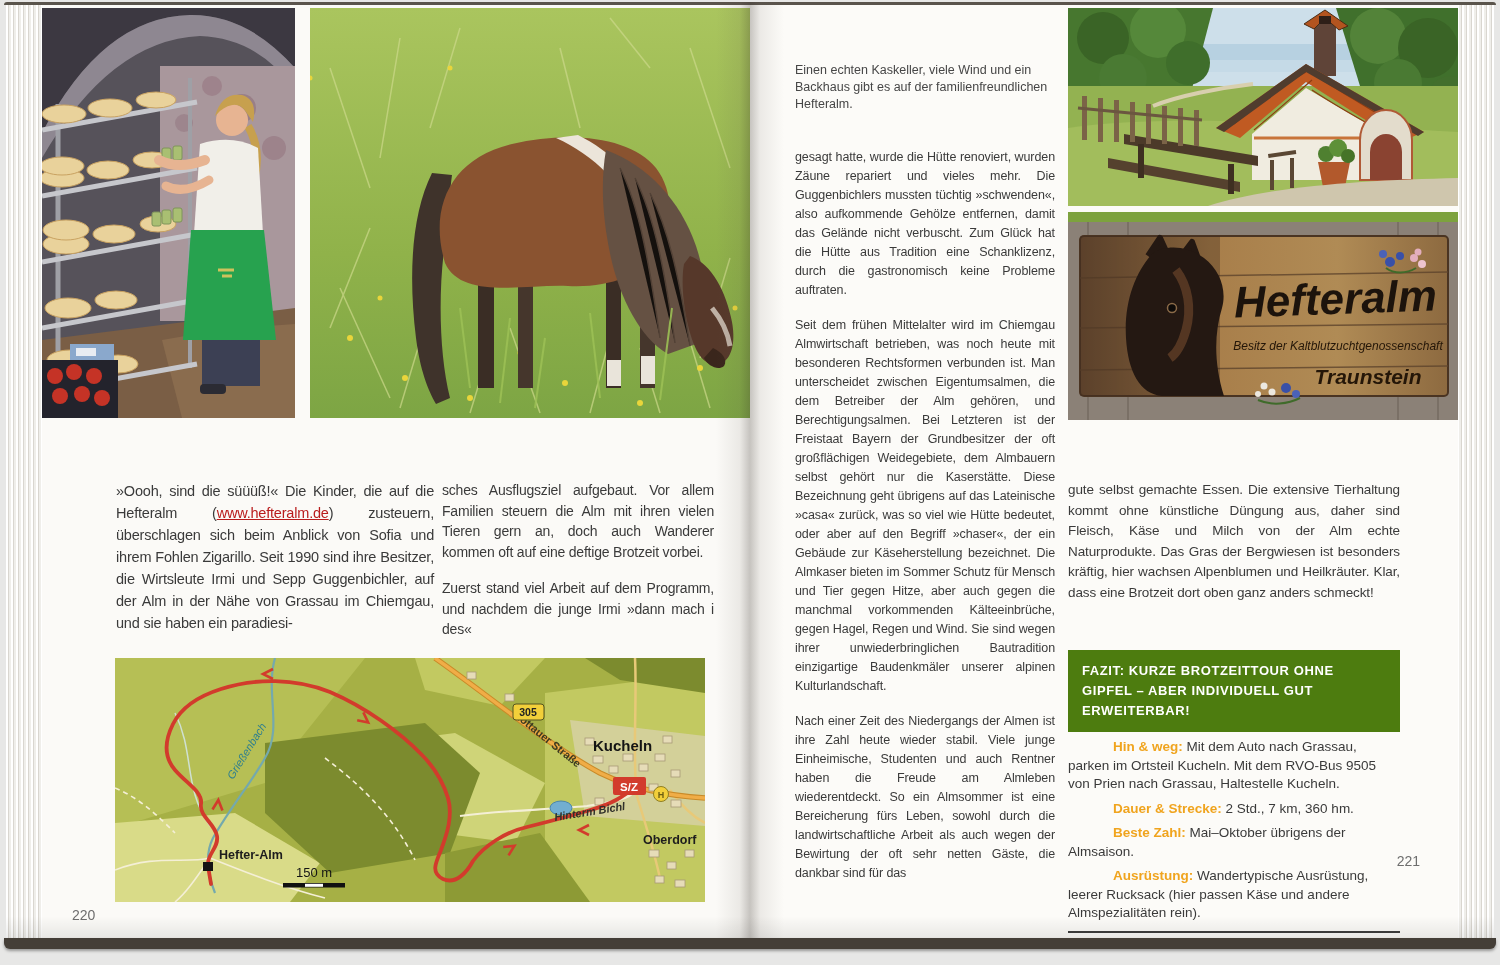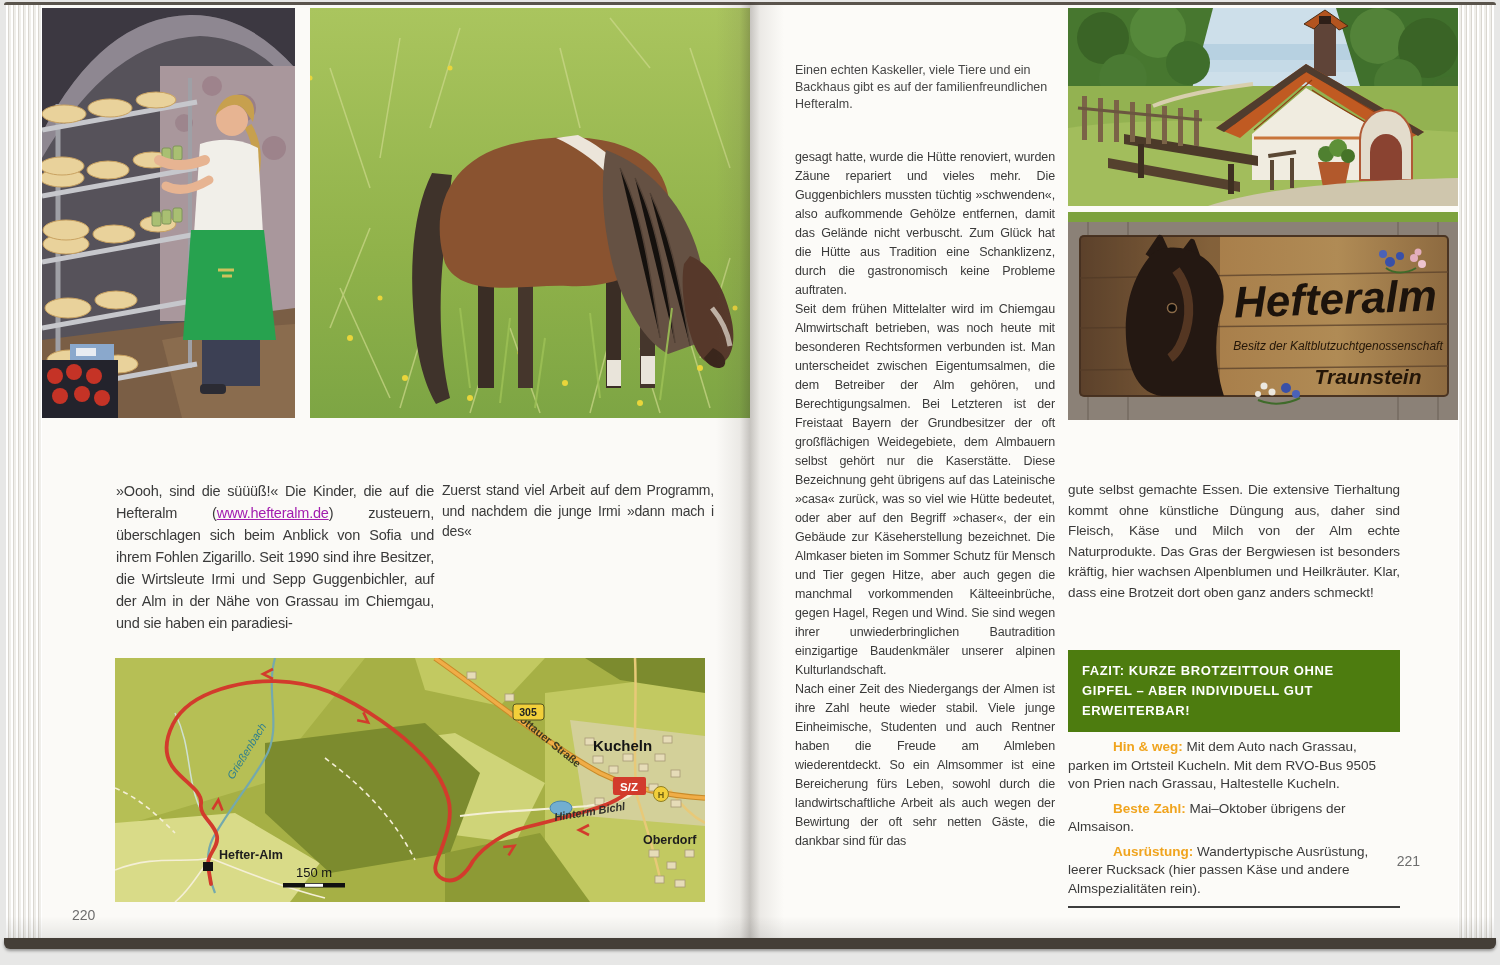--- a/index.html
+++ b/index.html
@@ -11,22 +11,22 @@
   .stack-left{background:repeating-linear-gradient(to right,#ffffff 0 2px,#d9d6d0 2px 3px,#efeeea 3px 5px);}
   .stack-right{background:repeating-linear-gradient(to left,#ffffff 0 2px,#d9d6d0 2px 3px,#efeeea 3px 5px);}
   .gutter{background:linear-gradient(to right,rgba(90,80,70,0) 0%,rgba(90,80,70,.10) 35%,rgba(60,52,45,.28) 50%,rgba(90,80,70,.10) 65%,rgba(90,80,70,0) 100%);pointer-events:none;}
   .bodytext{color:#3a3a3a;text-align:justify;}
   .colL{font-size:14.5px;line-height:22px;letter-spacing:-0.2px;}
   .colL2{font-size:14px;line-height:20.5px;letter-spacing:-0.2px;}
   .colRmain{font-size:12.5px;line-height:19px;letter-spacing:-0.1px;}
   .colR2{font-size:13.5px;line-height:20.5px;letter-spacing:-0.1px;}
   .caption{font-size:12.5px;line-height:17px;color:#464646;}
   .pagenum{font-size:14px;color:#6e6e6e;}
-  .para-gap{margin-top:0;}
-  .urllink{text-decoration:underline;color:#a21caf;}
+  .para-gap{margin-top:16px;}
+  .urllink{text-decoration:underline;color:#b91c1c;}
   .fazit{background:#4d7c0f;color:#ffffff;font-weight:bold;font-size:13px;line-height:20px;letter-spacing:.6px;padding:11px 14px;text-transform:uppercase;}
   .info{font-size:13.5px;line-height:18.5px;color:#3a3a3a;}
   .info .item{margin-bottom:6px;}
   .info .lbl{color:#F0A41E;font-weight:bold;margin-left:45px;}
   .rule{border:none;border-top:2px solid #3d3d3d;margin:8px 0 0 0;width:100%;}
   svg text{font-family:"Liberation Sans",sans-serif;}
 </style>
 </head>
 <body>
 
@@ -180,20 +180,21 @@
         <path d="M290,390 L280,305"></path>
         <path d="M350,392 L362,300"></path>
         <path d="M225,400 L235,330"></path>
     </g>
   </svg>
 
   <div class="abs bodytext colL" style="left:116px;top:480px;width:318px;">
     <span>»Oooh, sind die süüüß!« Die Kinder, die auf die Hefteralm (</span><span class="urllink">www.hefteralm.de</span><span>) zusteuern, überschlagen sich beim Anblick von Sofia und ihrem Fohlen Zigarillo. Seit 1990 sind ihre Besitzer, die Wirtsleute Irmi und Sepp Guggenbichler, auf der Alm in der Nähe von Grassau im Chiemgau, und sie haben ein paradiesi-</span>
   </div>
   <div class="abs bodytext colL2" style="left:442px;top:480px;width:272px;">
+    <div>sches Ausflugsziel aufgebaut. Vor allem Familien steuern die Alm mit ihren vielen Tieren gern an, doch auch Wanderer kommen oft auf eine deftige Brotzeit vorbei.</div>
     <div class="para-gap">Zuerst stand viel Arbeit auf dem Programm, und nachdem die junge Irmi »dann mach i des«</div>
   </div>
 
   <svg class="abs" style="left:115px;top:658px;" width="590" height="244" viewBox="0 0 590 244">
     <rect width="590" height="244" fill="#a6b045"></rect>
     <polygon points="0,0 250,0 150,125 0,170" fill="#b6bf55"></polygon>
     <polygon points="300,0 430,0 385,48 310,32" fill="#c2c961"></polygon>
     <polygon points="430,35 590,15 590,244 430,244" fill="#c2c961"></polygon>
     <polygon points="0,165 120,155 205,205 175,244 0,244" fill="#d9db88"></polygon>
     <polygon points="225,90 340,75 430,125 400,185 285,170" fill="#cfd478"></polygon>
@@ -282,21 +283,21 @@
 
     <g>
       <text x="199" y="219" font-size="13" fill="#141414" text-anchor="middle">150 m</text>
       <rect x="168" y="225" width="62" height="4.5" fill="#111111"></rect>
       <rect x="190" y="225.8" width="18" height="3" fill="#ffffff"></rect>
     </g>
   </svg>
 
   <div class="abs pagenum" style="left:72px;top:907px;">220</div>
 
-  <div class="abs caption" style="left:795px;top:62px;width:268px;">Einen echten Kaskeller, viele Tiere und ein Backhaus gibt es auf der familienfreundlichen Hefteralm.</div>
+  <div class="abs caption" style="left:795px;top:62px;width:268px;">Einen echten Kaskeller, viele Wind und ein Backhaus gibt es auf der familienfreundlichen Hefteralm.</div>
 
   <div class="abs bodytext colRmain" style="left:795px;top:148px;width:260px;">
     <div>gesagt hatte, wurde die Hütte renoviert, wurden Zäune repariert und vieles mehr. Die Guggenbichlers mussten tüchtig »schwenden«, also aufkommende Gehölze entfernen, damit das Gelände nicht verbuscht. Zum Glück hat die Hütte aus Tradition eine Schanklizenz, durch die gastronomisch keine Probleme auftraten.</div>
     <div class="para-gap">Seit dem frühen Mittelalter wird im Chiemgau Almwirtschaft betrieben, was noch heute mit besonderen Rechtsformen verbunden ist. Man unterscheidet zwischen Eigentumsalmen, die dem Betreiber der Alm gehören, und Berechtigungsalmen. Bei Letzteren ist der Freistaat Bayern der Grundbesitzer der oft großflächigen Weidegebiete, dem Almbauern selbst gehört nur die Kaserstätte. Diese Bezeichnung geht übrigens auf das Lateinische »casa« zurück, was so viel wie Hütte bedeutet, oder aber auf den Begriff »chaser«, der ein Gebäude zur Käseherstellung bezeichnet. Die Almkaser bieten im Sommer Schutz für Mensch und Tier gegen Hitze, aber auch gegen die manchmal vorkommenden Kälteeinbrüche, gegen Hagel, Regen und Wind. Sie sind wegen ihrer unwiederbringlichen Bautradition einzigartige Baudenkmäler unserer alpinen Kulturlandschaft.</div>
     <div class="para-gap">Nach einer Zeit des Niedergangs der Almen ist ihre Zahl heute wieder stabil. Viele junge Einheimische, Studenten und auch Rentner haben die Freude am Almleben wiederentdeckt. So ein Almsommer ist eine Bereicherung fürs Leben, sowohl durch die landwirtschaftliche Arbeit als auch wegen der Bewirtung der oft sehr netten Gäste, die dankbar sind für das</div>
   </div>
 
   <svg class="abs" style="left:1068px;top:8px;" width="390" height="198" viewBox="0 0 390 198">
     <rect width="390" height="80" fill="#cddfea"></rect>
     <rect y="36" width="390" height="28" fill="#b7d1e1"></rect>
@@ -414,20 +415,21 @@
   </svg>
 
   <div class="abs bodytext colR2" style="left:1068px;top:480px;width:332px;">
     <div>gute selbst gemachte Essen. Die extensive Tierhaltung kommt ohne künstliche Düngung aus, daher sind Fleisch, Käse und Milch von der Alm echte Naturprodukte. Das Gras der Bergwiesen ist besonders kräftig, hier wachsen Alpenblumen und Heilkräuter. Klar, dass eine Brotzeit dort oben ganz anders schmeckt!</div>
   </div>
 
   <div class="abs fazit" style="left:1068px;top:650px;width:304px;">Fazit: Kurze Brotzeittour ohne Gipfel – aber individuell gut erweiterbar!</div>
 
   <div class="abs info" style="left:1068px;top:738px;width:332px;">
     <div class="item"><span class="lbl">Hin &amp; weg:</span><span> Mit dem Auto nach Grassau, parken im Ortsteil Kucheln. Mit dem RVO-Bus 9505 von Prien nach Grassau, Haltestelle Kucheln.</span></div>
+    <div class="item"><span class="lbl">Dauer &amp; Strecke:</span><span> 2 Std., 7 km, 360 hm.</span></div>
     <div class="item"><span class="lbl">Beste Zahl:</span><span> Mai–Oktober übrigens der Almsaison.</span></div>
     <div class="item"><span class="lbl">Ausrüstung:</span><span> Wandertypische Ausrüstung, leerer Rucksack (hier passen Käse und andere Almspezialitäten rein).</span></div>
     <hr class="rule">
   </div>
 
   <div class="abs pagenum" style="left:1380px;top:853px;width:40px;text-align:right;">221</div>
 
   <div class="abs stack-left" style="left:6px;top:5px;width:36px;height:933px;"></div>
   <div class="abs stack-right" style="left:1458px;top:5px;width:36px;height:933px;"></div>
   <div class="abs gutter" style="left:716px;top:2px;width:68px;height:936px;"></div>

